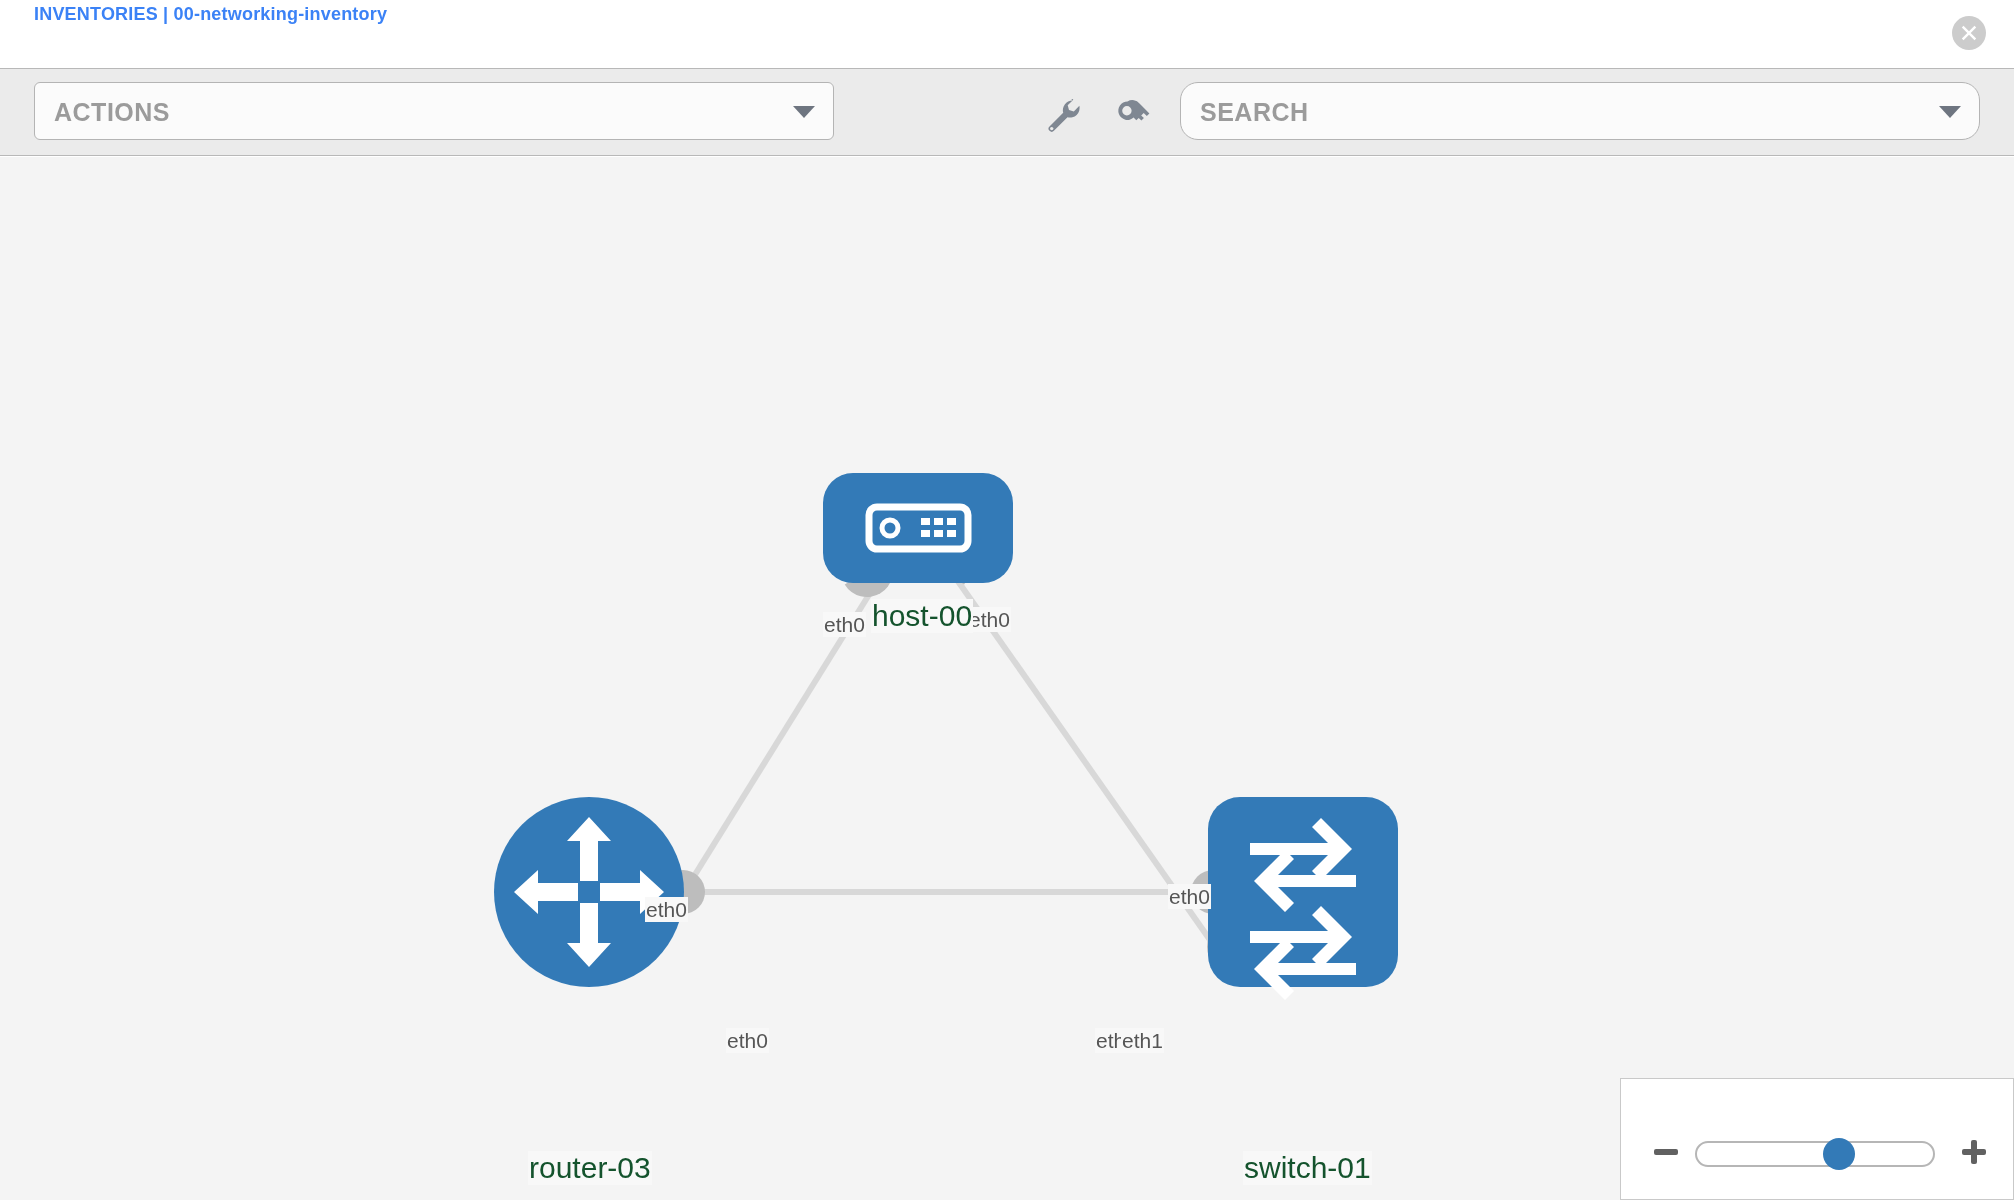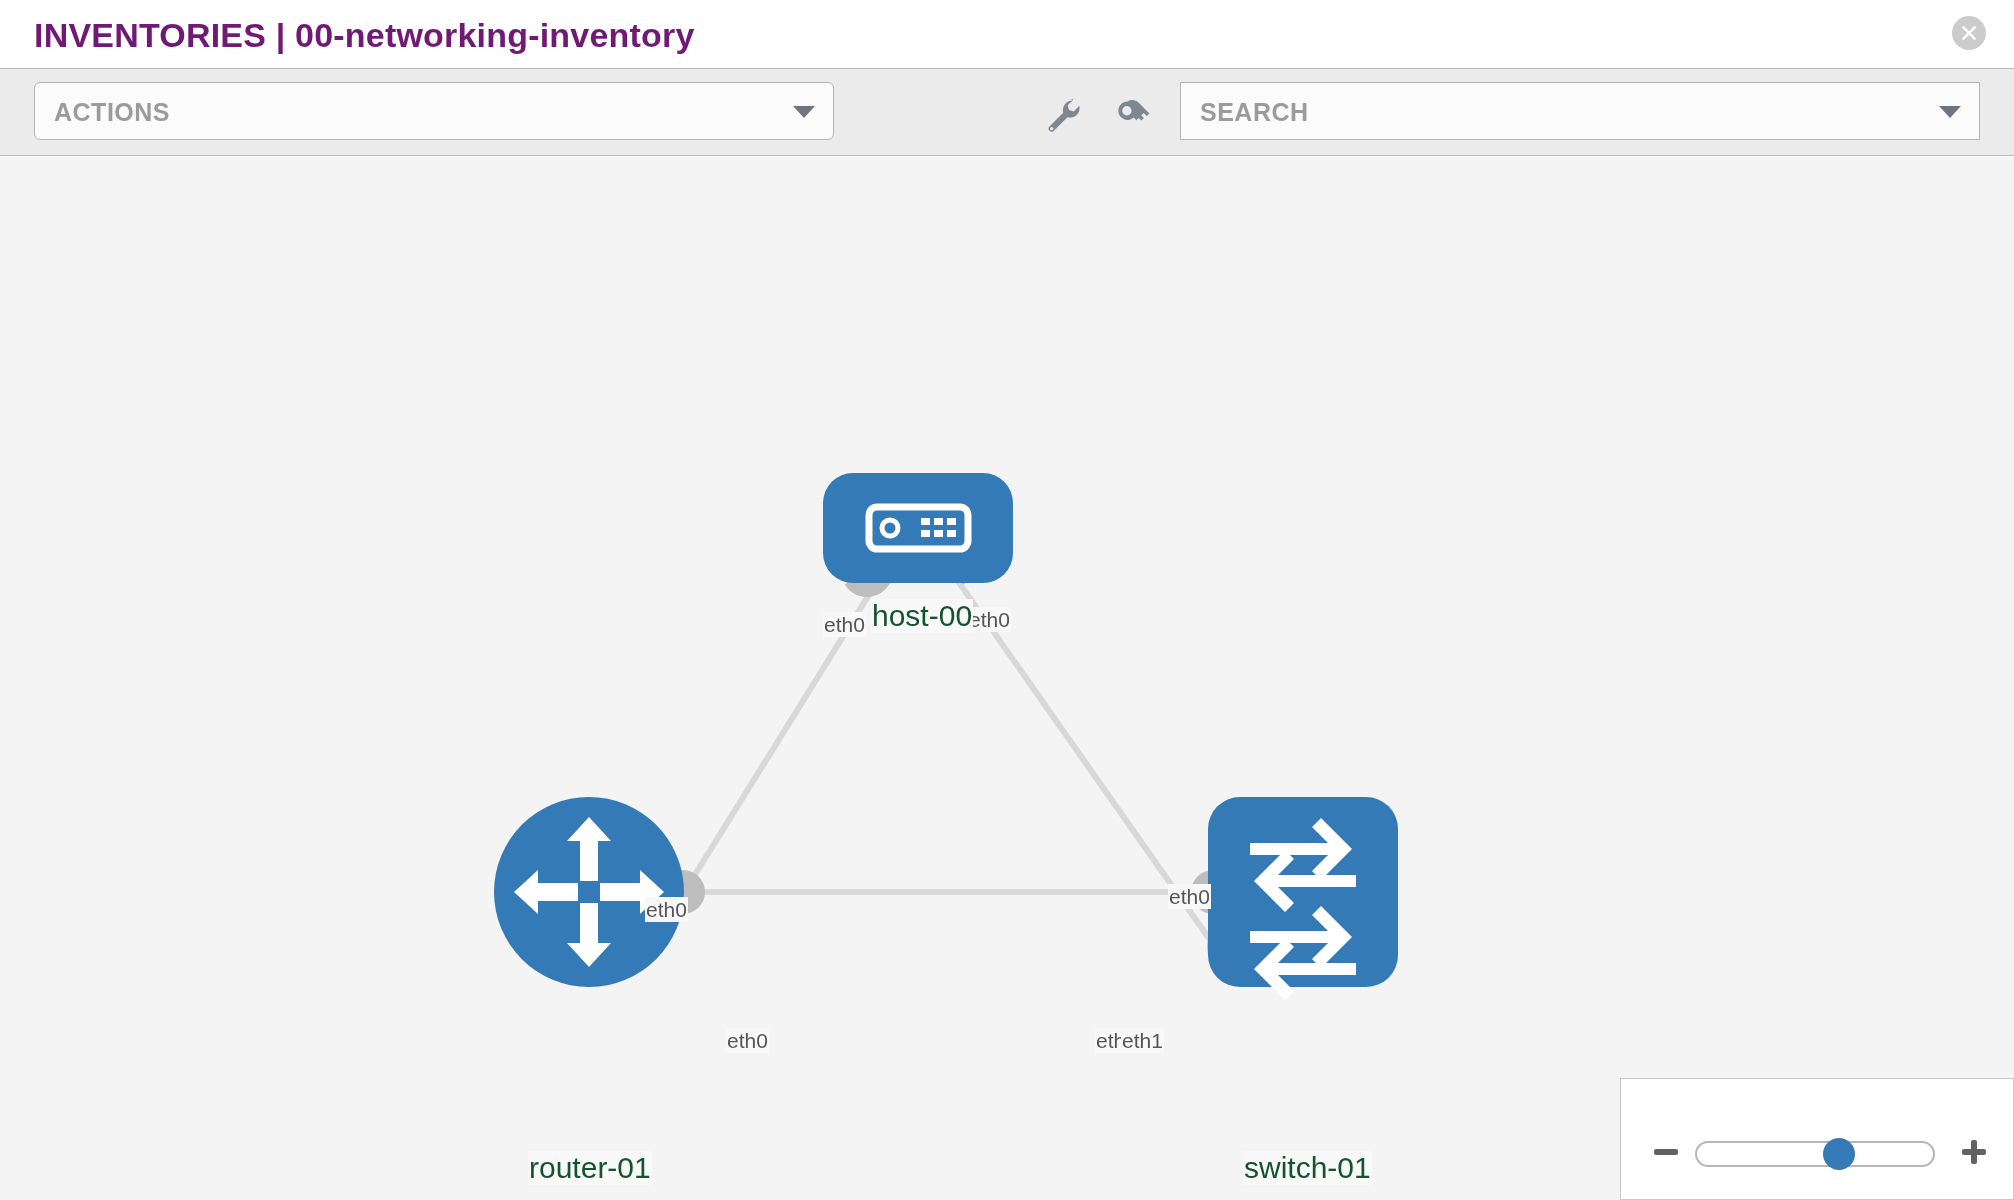--- a/index.html
+++ b/index.html
@@ -11,23 +11,23 @@
   }
   #app { position: relative; width: 2014px; height: 1200px; }
 
   
   .header {
     position: absolute; left: 0; top: 0;
     width: 2014px; height: 68px;
     background: #ffffff;
   }
   .page-title {
-    position: absolute; left: 34px; top: 16px;
-    font-size: 34px; font-weight: bold;
-    color: #701a75; letter-spacing: 0.2px;
+    position: absolute; left: 34px; top: 4px;
+    font-size: 18px; font-weight: bold;
+    color: #3b82f6; letter-spacing: 0.2px;
     white-space: nowrap;
   }
   .close-btn {
     position: absolute; right: 28px; top: 16px;
     width: 34px; height: 34px; border-radius: 50%;
     background: #cccccc; cursor: pointer;
   }
   .close-btn svg { display: block; }
 
   
@@ -64,21 +64,21 @@
     color: #7f8792;
   }
   .tool-icon.wrench { left: 1040px; }
   .tool-icon.key    { left: 1110px; }
 
   .search-select {
     position: absolute; left: 1180px; top: 13px;
     width: 800px; height: 58px;
     background: #fbfbfb;
     border: 1px solid #b4b4b4;
-    border-radius: 0;
+    border-radius: 18px;
     padding-left: 20px;
   }
   .search-select .sel-label {
     position: absolute; left: 19px; top: 15px;
     font-size: 25px; color: #9b9b9b; letter-spacing: 0.5px;
   }
 
   
   .canvas {
     position: absolute; left: 0; top: 157px;
@@ -249,21 +249,21 @@
 
     <span class="lbl iface" style="left:823px; top:455px;">eth0</span>
     <span class="lbl iface" style="left:968px; top:450px;">eth0</span>
     <span class="lbl iface" style="left:645px; top:740px;">eth0</span>
     <span class="lbl iface" style="left:1168px; top:727px;">eth0</span>
     <span class="lbl iface" style="left:726px; top:871px;">eth0</span>
     <span class="lbl iface" style="left:1095px; top:871px;">eth0</span>
     <span class="lbl iface" style="left:1121px; top:871px;">eth1</span>
 
     <span class="lbl node" style="left:871px; top:442px;">host-00</span>
-    <span class="lbl node" style="left:528px; top:994px;">router-01</span>
+    <span class="lbl node" style="left:528px; top:994px;">router-03</span>
     <span class="lbl node" style="left:1243px; top:994px;">switch-01</span>
 
     <div class="zoom-panel" style="left:1620px; top:921px;">
       <div class="zoom-row">
         <div class="zoom-minus">
           <svg width="30" height="30" viewBox="0 0 30 30" aria-hidden="true">
             <rect x="3" y="12" width="24" height="6" rx="2" fill="#616161"></rect>
           </svg>
         </div>
         <div class="zoom-track">

